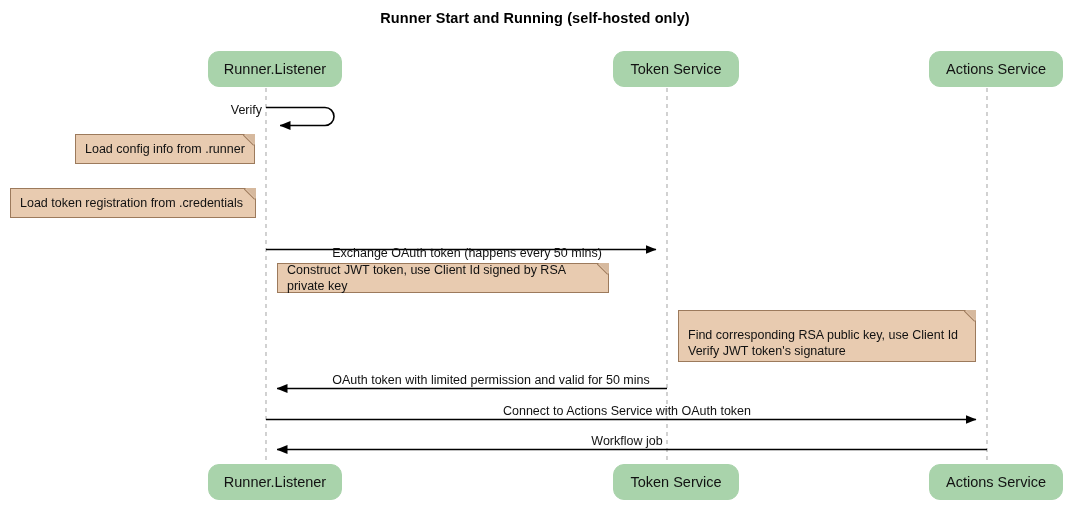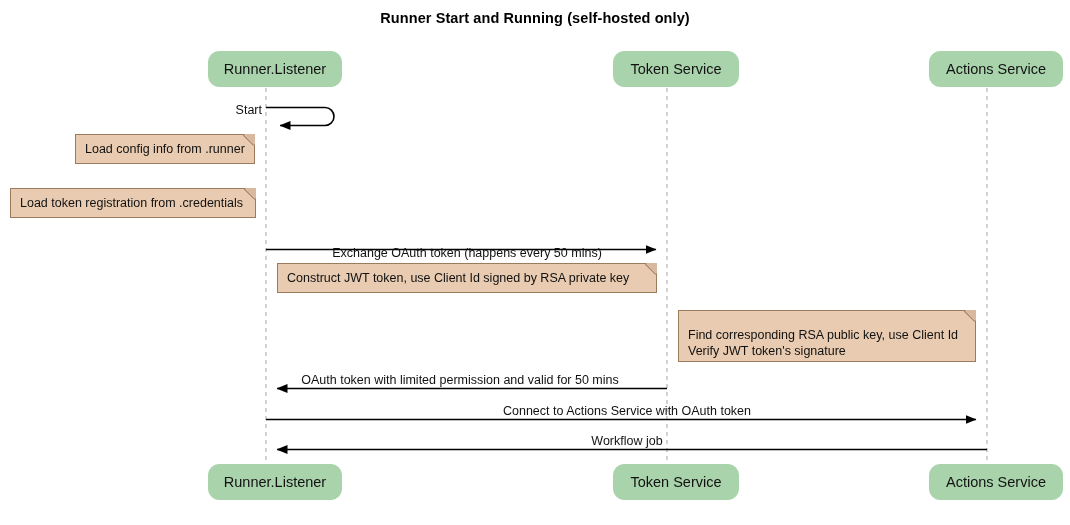--- a/index.html
+++ b/index.html
@@ -184,43 +184,43 @@
   <div class="participant" style="left:199px; top:464px; width:134px;">
     <span>Runner.Listener</span>
   </div>
   <div class="participant" style="left:604px; top:464px; width:126px;">
     <span>Token Service</span>
   </div>
   <div class="participant" style="left:920px; top:464px; width:134px;">
     <span>Actions Service</span>
   </div>
 
-  <div class="msg-label right-align" style="left:262px; top:103px;">Start</div>
+  <div class="msg-label right-align" style="left:262px; top:103px;">Verify</div>
 
   <div class="msg-label center" style="left:467px; top:234px;margin-top:12px;">Exchange OAuth token (happens every 50 mins)</div>
 
-  <div class="msg-label center" style="left:460px; top:373px;">OAuth token with limited permission and valid for 50 mins</div>
+  <div class="msg-label center" style="left:491px; top:373px;">OAuth token with limited permission and valid for 50 mins</div>
 
   <div class="msg-label center" style="left:627px; top:404px;">Connect to Actions Service with OAuth token</div>
 
   <div class="msg-label center" style="left:627px; top:434px;">Workflow job</div>
 
   <div class="note" style="left:75px; top:134px; width:180px; height:30px;">
     <span class="note-text">Load config info from .runner</span>
     <span class="fold"></span>
     <span class="fold-edge"></span>
   </div>
 
   <div class="note" style="left:10px; top:188px; width:246px; height:30px;">
     <span class="note-text">Load token registration from .credentials</span>
     <span class="fold"></span>
     <span class="fold-edge"></span>
   </div>
 
-  <div class="note" style="left:277px; top:263px; width:380px; height:30px;">
+  <div class="note" style="left:277px; top:263px; width:332px; height:30px;">
     <span class="note-text">Construct JWT token, use Client Id signed by RSA private key</span>
     <span class="fold"></span>
     <span class="fold-edge"></span>
   </div>
 
   <div class="note" style="left:678px; top:310px; width:298px; height:52px; align-items:flex-start; padding-top:16px;">
     <span class="note-text">Find corresponding RSA public key, use Client Id
 Verify JWT token's signature</span>
     <span class="fold"></span>
     <span class="fold-edge"></span>

